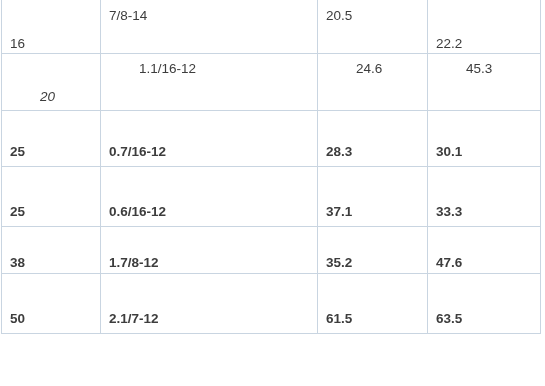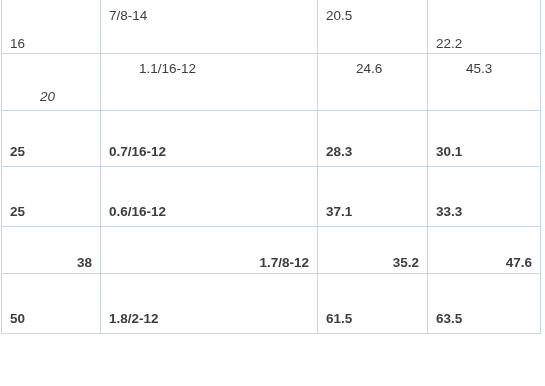--- a/index.html
+++ b/index.html
@@ -66,21 +66,21 @@
   tr.row-clip .cell.slot-top    { padding-top: 20px; }
   tr.row-clip .cell.slot-bottom { padding-top: 48px; }
 
   
   tr.row-std td { height: 55px; font-weight: bold; }
   tr.row-std .cell { padding-top: 32px; }
 
   tr.row-std.row-tallish td { height: 59px; }
   tr.row-std.row-tallish .cell { padding-top: 36px; }
 
-  tr.row-std.row-short td { height: 46px; text-align: right; }
+  tr.row-std.row-short td { height: 46px; }
   tr.row-std.row-short .cell { padding-top: 27px; }
 </style>
 </head>
 <body>
 
 <div id="spec-table-wrap">
 
   <table class="spec-table">
     <colgroup>
       <col class="c1">
@@ -164,21 +164,21 @@
         <td>
           <span class="cell">47.6</span>
         </td>
       </tr>
 
       <tr class="row-std row-tallish">
         <td>
           <span class="cell">50</span>
         </td>
         <td>
-          <span class="cell">1.8/2-12</span>
+          <span class="cell">2.1/7-12</span>
         </td>
         <td>
           <span class="cell">61.5</span>
         </td>
         <td>
           <span class="cell">63.5</span>
         </td>
       </tr>
 
     </tbody>

